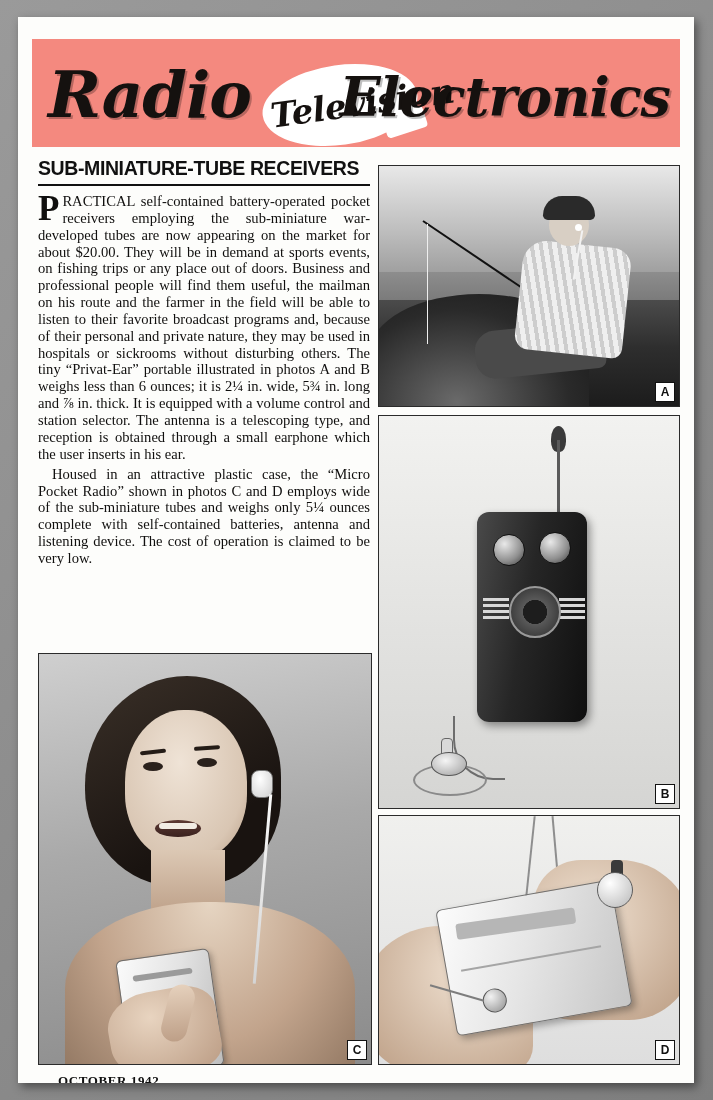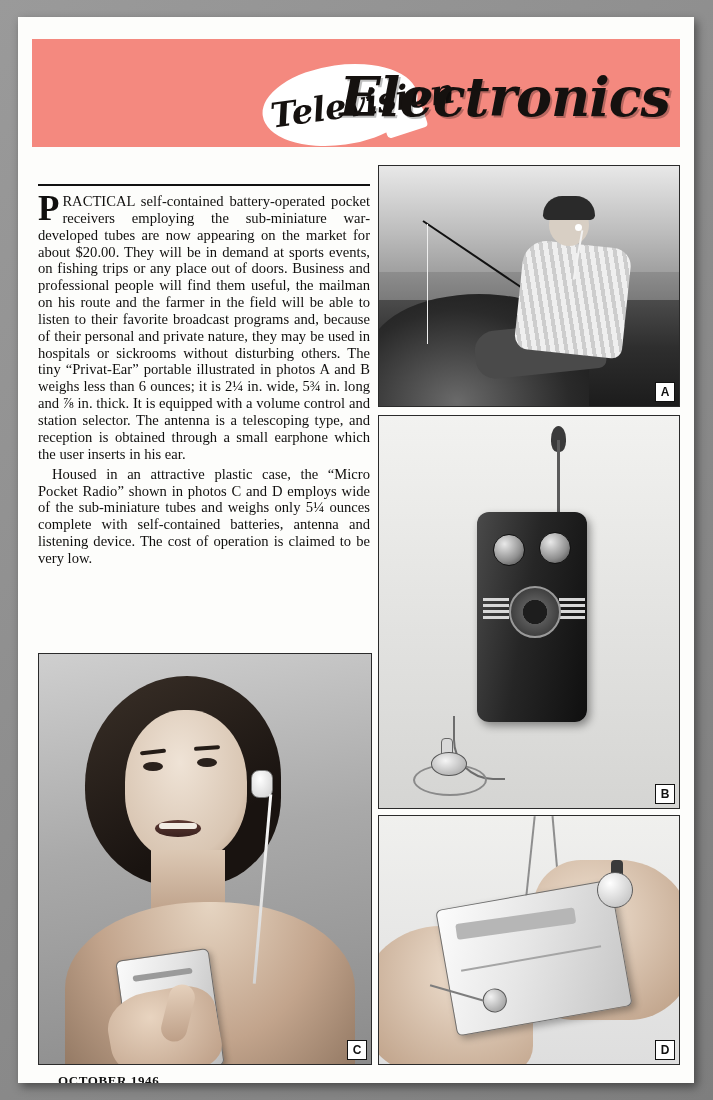--- a/index.html
+++ b/index.html
@@ -434,26 +434,28 @@
   }
 </style>
 </head>
 <body>
 
 <div class="page-shadow"></div>
 
 <div class="page">
 
   <div class="masthead">
+    <div class="word word-radio">Radio</div>
     <div class="tv-oval"></div>
     <div class="tv-tube"></div>
     <div class="word-television">Television</div>
     <div class="word word-electronics">Electronics</div>
   </div>
 
+  <div class="headline">SUB-MINIATURE-TUBE RECEIVERS</div>
   <div class="headline-rule"></div>
 
   <div class="column">
     <p class="first"><span class="dropcap">P</span><span>RACTICAL self-contained battery-operated pocket receivers employing the sub-miniature war-developed tubes are now appearing on the market for about $20.00. They will be in demand at sports events, on fishing trips or any place out of doors. Business and professional people will find them useful, the mailman on his route and the farmer in the field will be able to listen to their favorite broadcast programs and, because of their personal and private nature, they may be used in hospitals or sickrooms without disturbing others. The tiny “Privat-Ear” portable illustrated in photos A and B weighs less than 6 ounces; it is 2¼ in. wide, 5¾ in. long and ⅞ in. thick. It is equipped with a volume control and station selector. The antenna is a telescoping type, and reception is obtained through a small earphone which the user inserts in his ear.</span></p>
     <p>Housed in an attractive plastic case, the “Micro Pocket Radio” shown in photos C and D employs wide of the sub-miniature tubes and weighs only 5¼ ounces complete with self-contained batteries, antenna and listening device. The cost of operation is claimed to be very low.</p>
   </div>
 
   <div class="photo" id="photo-a">
     <div class="pa-sky"></div>
     <div class="pa-water"></div>
@@ -519,15 +521,15 @@
       <div class="pd-radio-face"></div>
       <div class="pd-radio-line"></div>
       <div class="pd-knob"></div>
     </div>
     <div class="pd-ear-stem"></div>
     <div class="pd-ear"></div>
     <div class="pd-ant"></div>
     <div class="photo-label">D</div>
   </div>
 
-  <div class="footer-date">OCTOBER 1946</div>
+  <div class="footer-date">OCTOBER 1942</div>
 
 </div>
 
 </body></html>

